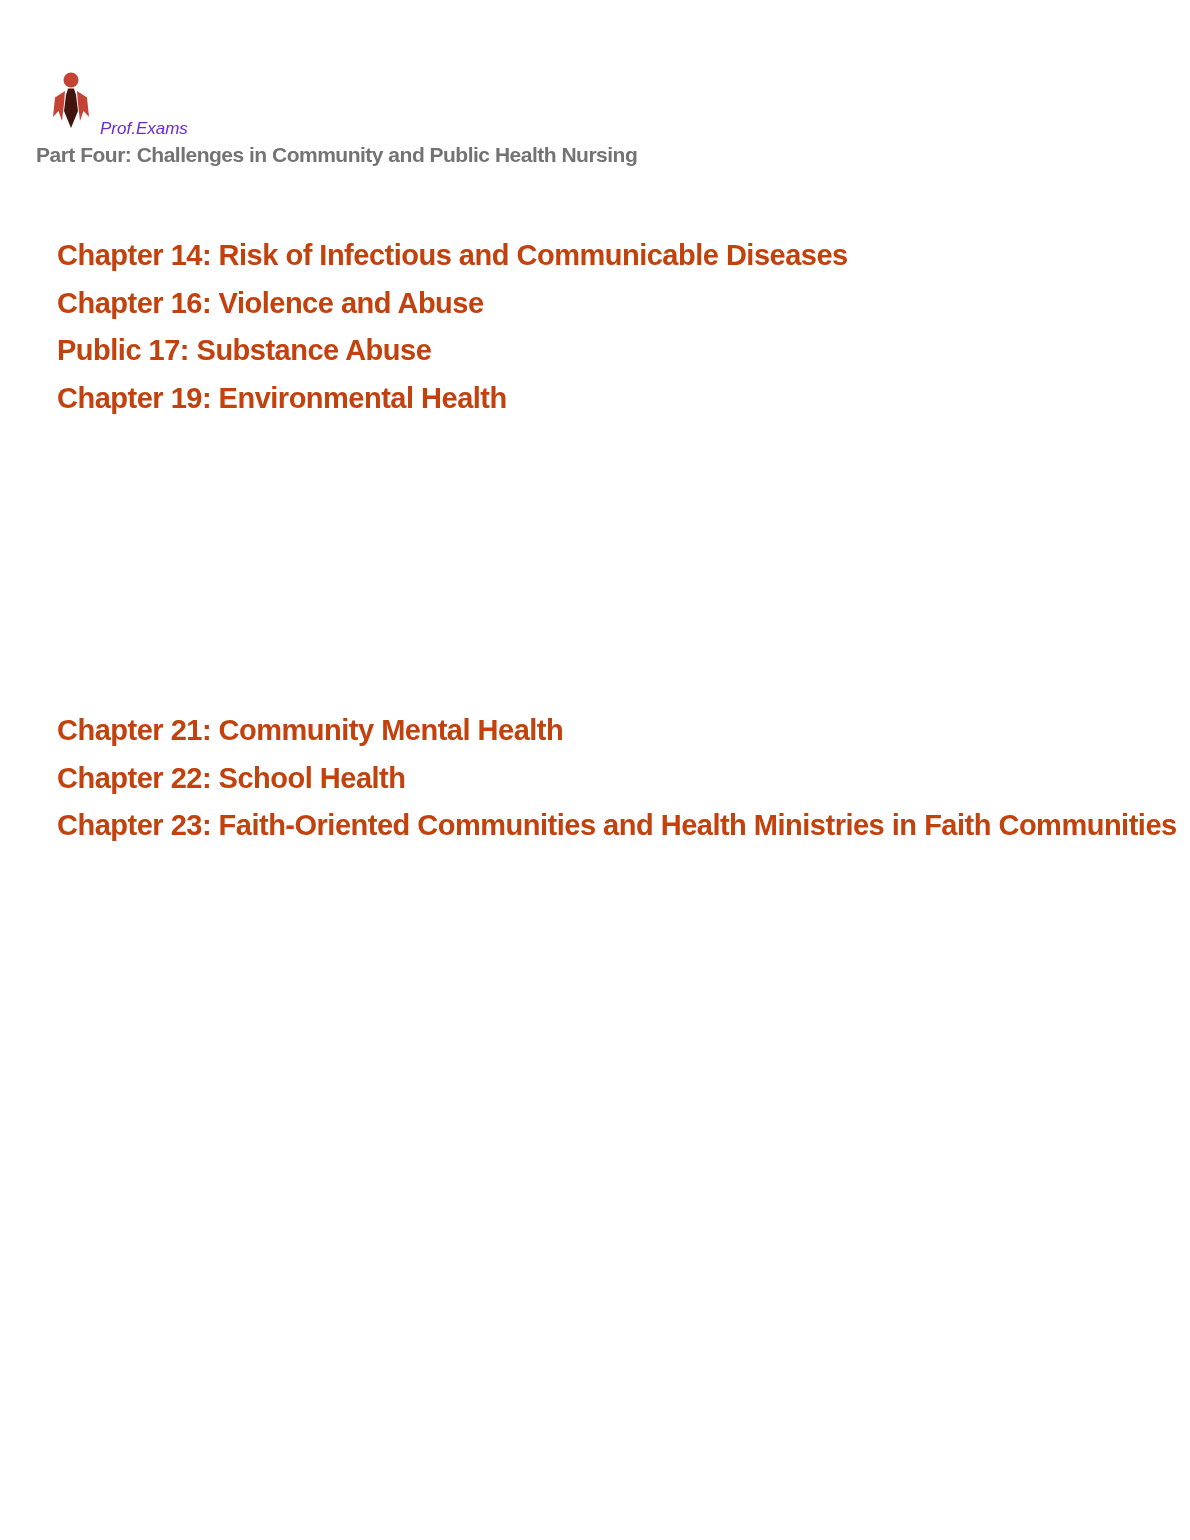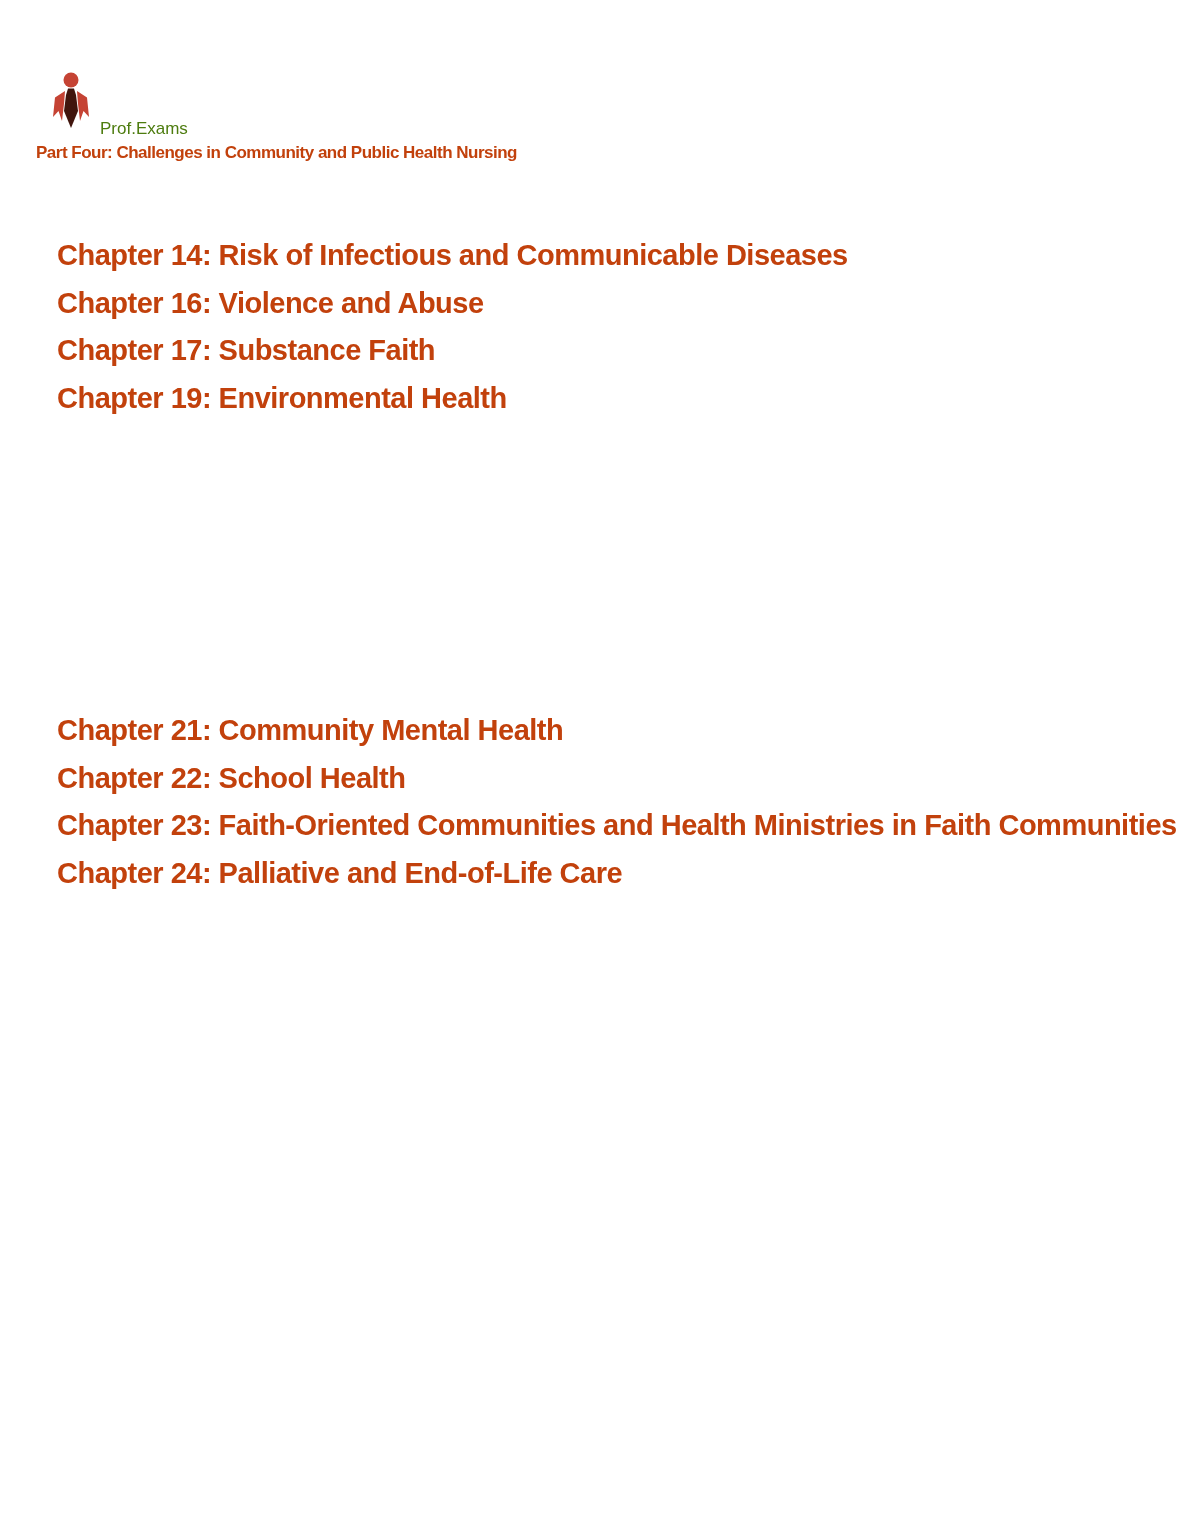--- a/index.html
+++ b/index.html
@@ -34,31 +34,32 @@
     height: 100%;
   }
   .logo-red   { fill: #c54334; }
   .logo-dark  { fill: #41150d; }
   .brand-text {
     position: absolute;
     left: 100px;
     top: 119px;
     font-size: 17px;
     font-weight: 400;
-    color: #4d7c0f;
+    color: #6d28d9;
     white-space: nowrap;
+    font-style: italic;
   }
   .part-title {
     position: absolute;
     left: 36px;
-    font-size: 17px;
+    font-size: 21px;
     font-weight: 700;
     letter-spacing: -0.5px;
     white-space: nowrap;
-    color: #c2410c;
+    color: #737373;
   }
   #part-four-title { top: 143px; }
   #part-five-title { top: 617px; }
   .chapter-list {
     position: absolute;
     left: 57px;
     font-size: 29px;
     font-weight: 700;
     letter-spacing: -0.5px;
     color: #c2410c;
@@ -90,25 +91,24 @@
     </span>
   </div>
 
   <div class="brand-text">Prof.Exams</div>
 
   <div class="part-title" id="part-four-title">Part Four: Challenges in Community and Public Health Nursing</div>
 
   <div class="chapter-list" id="chapter-list-part-four">
     <div class="chapter-item">Chapter 14: Risk of Infectious and Communicable Diseases</div>
     <div class="chapter-item">Chapter 16: Violence and Abuse</div>
-    <div class="chapter-item">Chapter 17: Substance Faith</div>
+    <div class="chapter-item">Public 17: Substance Abuse</div>
     <div class="chapter-item">Chapter 19: Environmental Health</div>
   </div>
 
 
   <div class="chapter-list" id="chapter-list-part-five">
     <div class="chapter-item">Chapter 21: Community Mental Health</div>
     <div class="chapter-item">Chapter 22: School Health</div>
     <div class="chapter-item">Chapter 23: Faith-Oriented Communities and Health Ministries in Faith Communities</div>
-    <div class="chapter-item">Chapter 24: Palliative and End-of-Life Care</div>
   </div>
 
 </div>
 
 </body></html>

